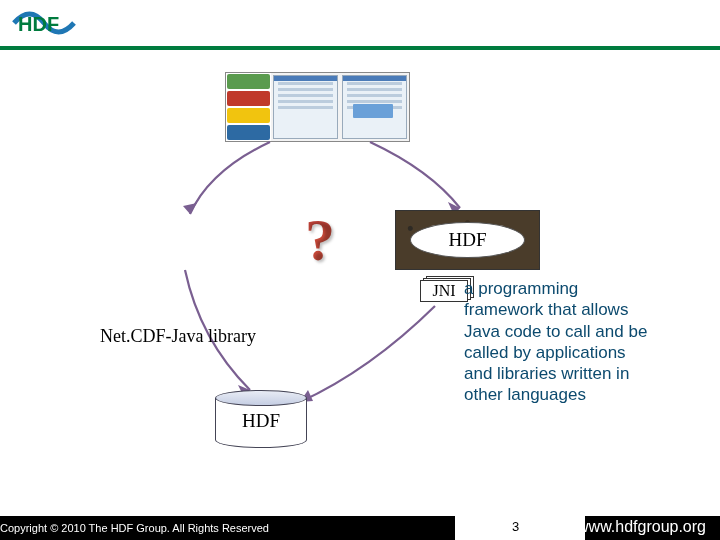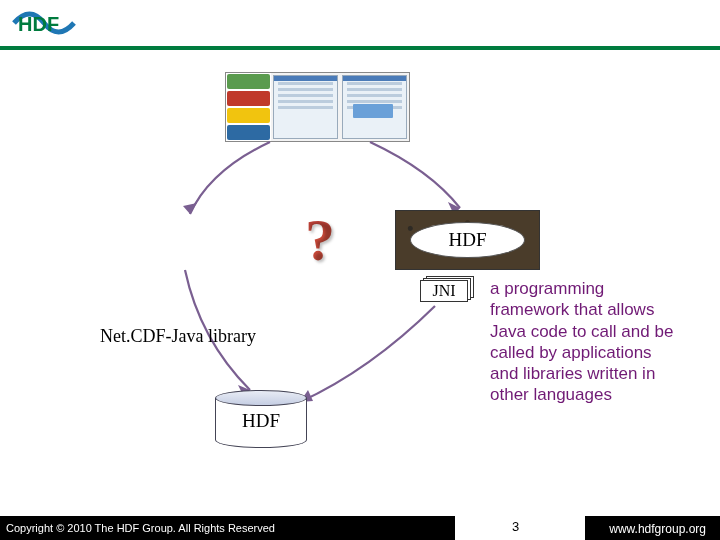--- a/index.html
+++ b/index.html
@@ -189,26 +189,26 @@
   }
   .cyl .txt {
     position:absolute; left:0; top:20px; width:92px;
     text-align:center; font-family:"Times New Roman",serif;
     font-size:19px;
   }
 
   
   .annot {
     position:absolute;
-    left: 490px;
+    left: 464px;
     top: 228px;
     width: 190px;
     font-size: 17px;
     line-height: 1.25;
-    color:#701a75;
+    color:#0c4a6e;
   }
 
   
   .arrow {
     position:absolute;
     stroke:#7a5f91;
     stroke-width:2.2;
     fill:none;
   }
   .arrowhead { fill:#7a5f91; }
@@ -216,28 +216,28 @@
   
   .footer-bar {
     position:absolute;
     left:0; bottom:0; width:100%; height:24px;
     background:#000;
     color:#fff;
     display:flex;
     align-items:center;
     font-size:11px;
   }
-  .footer-bar .copy { padding-left:6px; }
+  .footer-bar .copy { }
   .footer-num {
     position:absolute; left:512px; bottom:6px;
     font-size:13px; color:#000;
   }
   .footer-url {
     position:absolute; right:14px; bottom:4px;
-    color:#fff; font-size:12px;
+    color:#fff; font-size:16px;
   }
   .white-strip {
     position:absolute; left:455px; bottom:0; width:130px; height:24px; background:#fff;
   }
 </style>
 </head>
 <body>
 
 <div class="header">
   <span class="logo">

